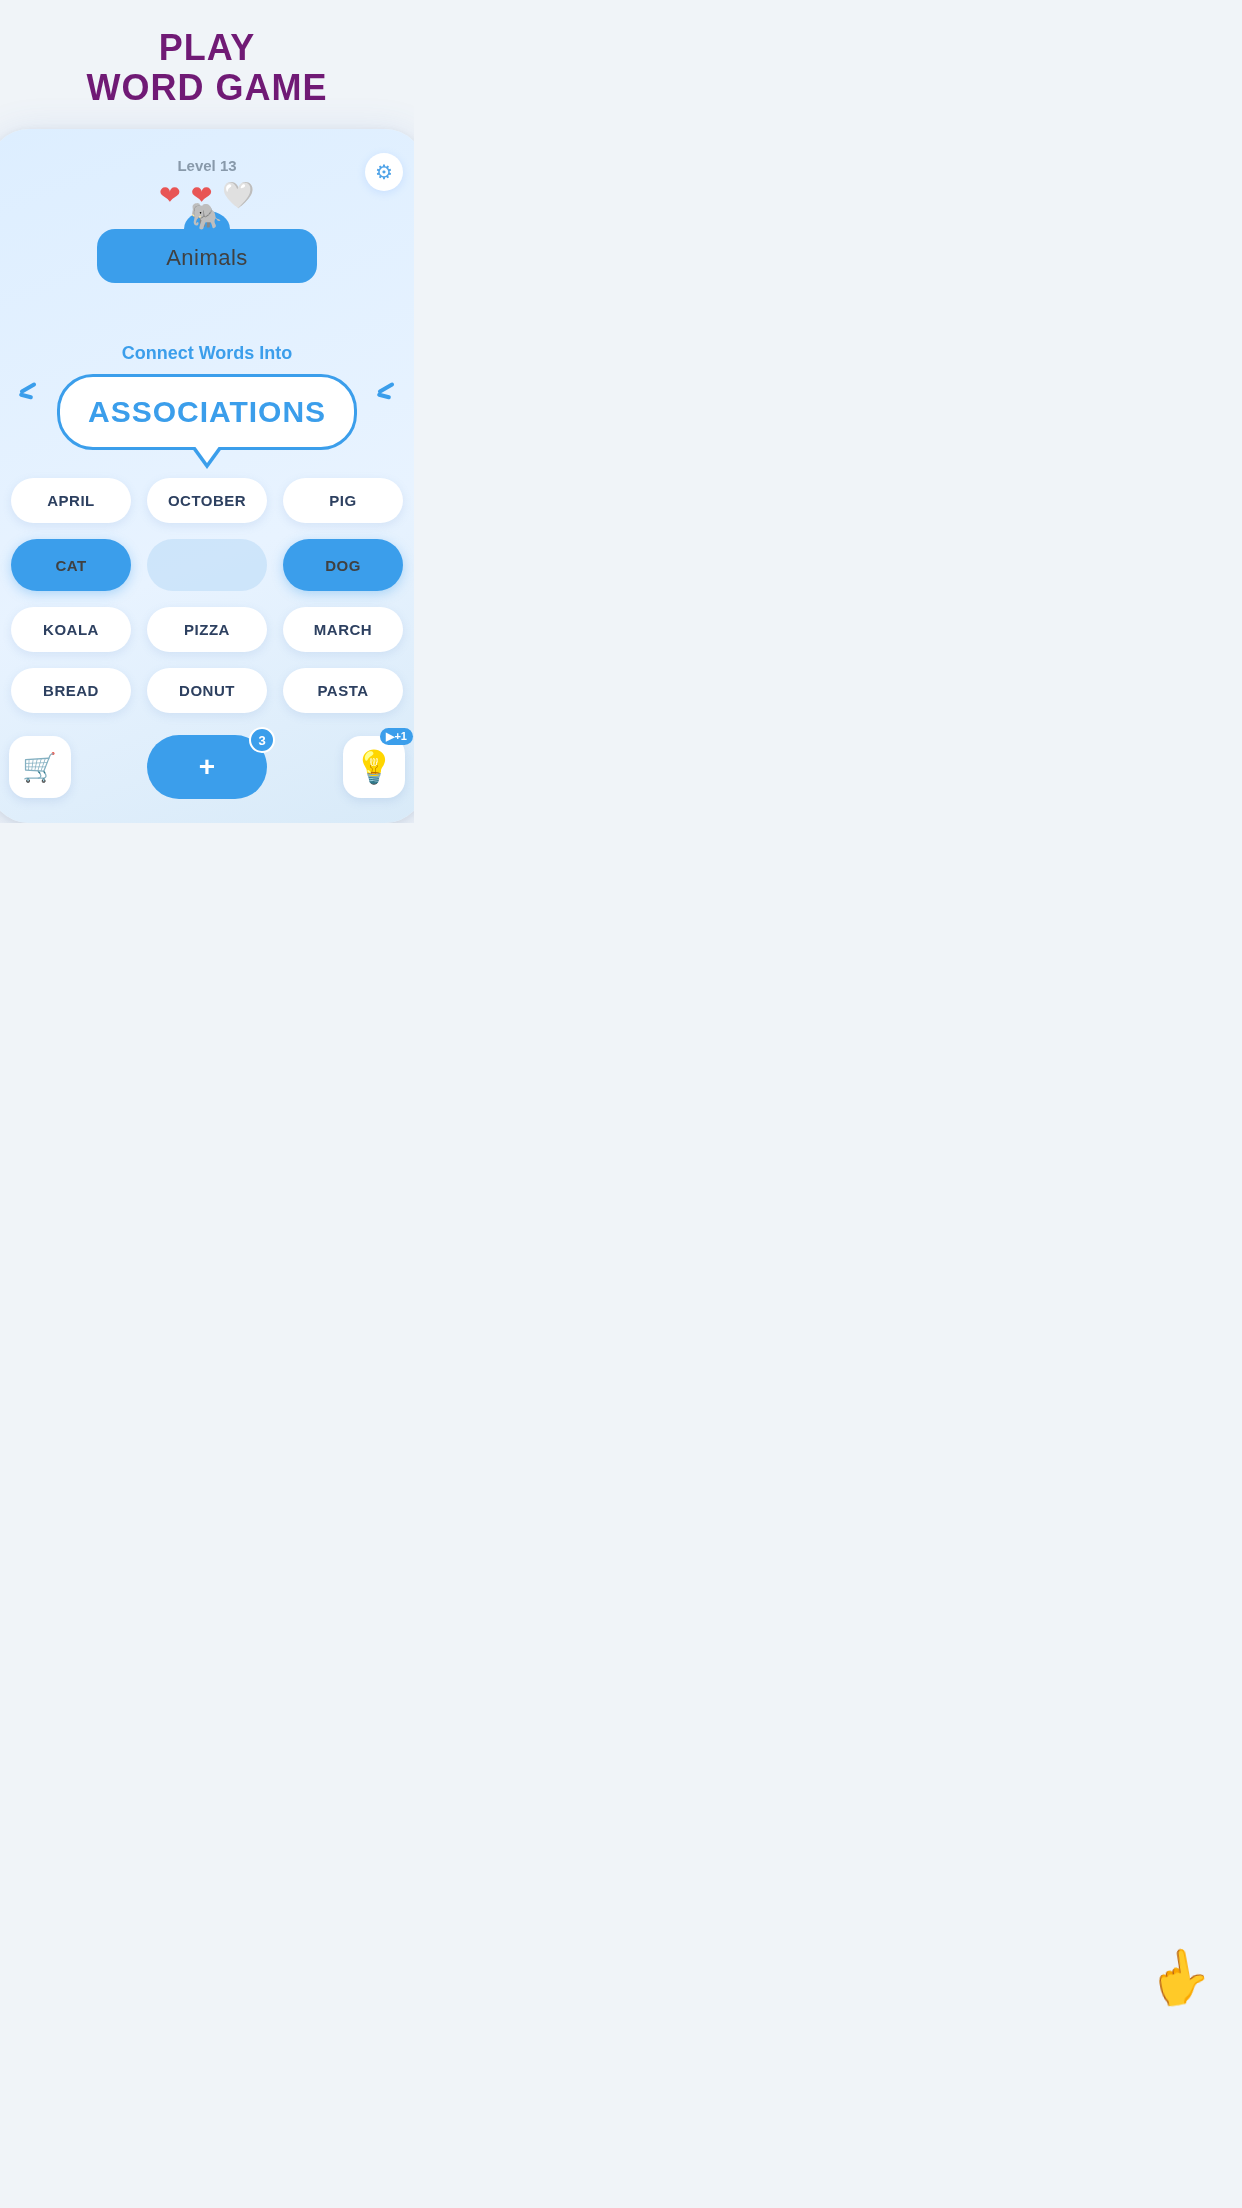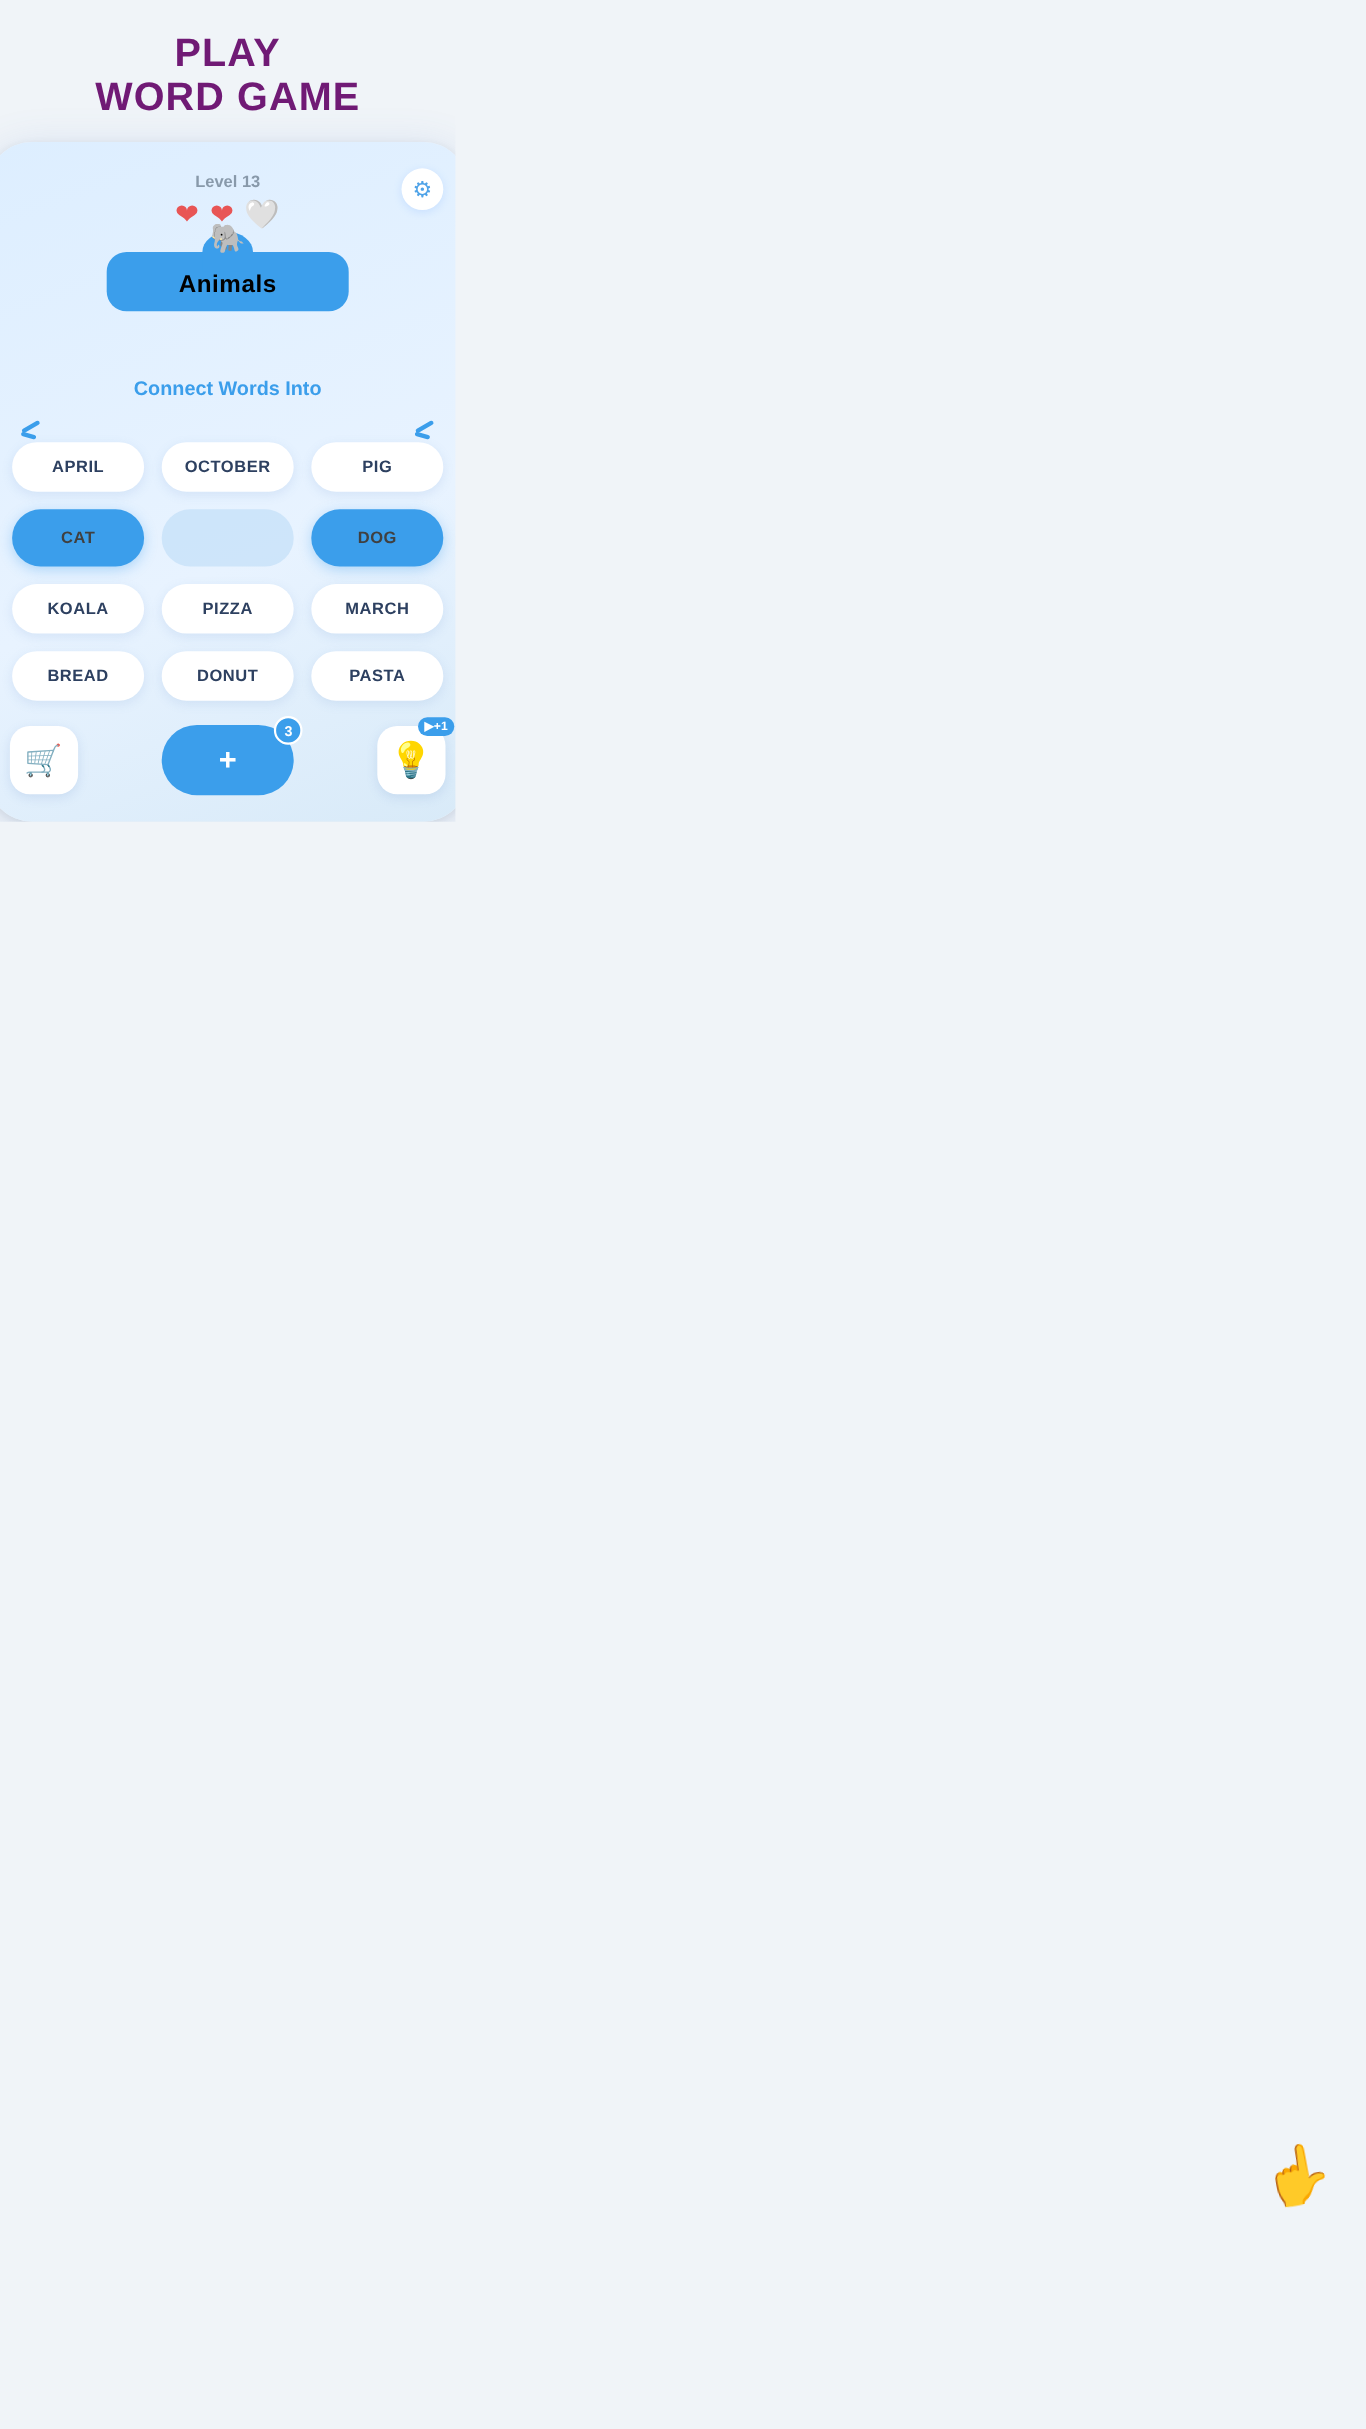--- a/index.html
+++ b/index.html
@@ -116,23 +116,23 @@
     .elephant-icon {
       position: absolute;
       top: -28px;
       left: 50%;
       transform: translateX(-50%);
       font-size: 26px;
       z-index: 2;
     }
 
     .category-name {
-      color: #000000;
+      color: #404040;
       font-size: 22px;
-      font-weight: 700;
+      font-weight: 400;
       letter-spacing: 0.5px;
       margin-top: 4px;
     }
 
     .connect-text {
       color: #3b9eeb;
       font-size: 18px;
       font-weight: 700;
       text-align: right;
       margin-bottom: 10px;
@@ -374,20 +374,23 @@
     <span class="category-name">Animals</span>
   </div>
 
   <div class="connect-text">Connect Words Into</div>
 
   <div class="speech-bubble-wrapper">
     <div class="sparkle-left">
       <div class="sparkle-line"></div>
       <div class="sparkle-line2"></div>
     </div>
+    <div class="speech-bubble">
+      <div class="associations-text">ASSOCIATIONS</div>
+    </div>
     <div class="sparkle-right">
       <div class="sparkle-line"></div>
       <div class="sparkle-line2"></div>
     </div>
   </div>
 
   <div class="word-grid" style="position:relative;">
 
     <button class="word-btn">APRIL</button>
     <button class="word-btn">OCTOBER</button>

